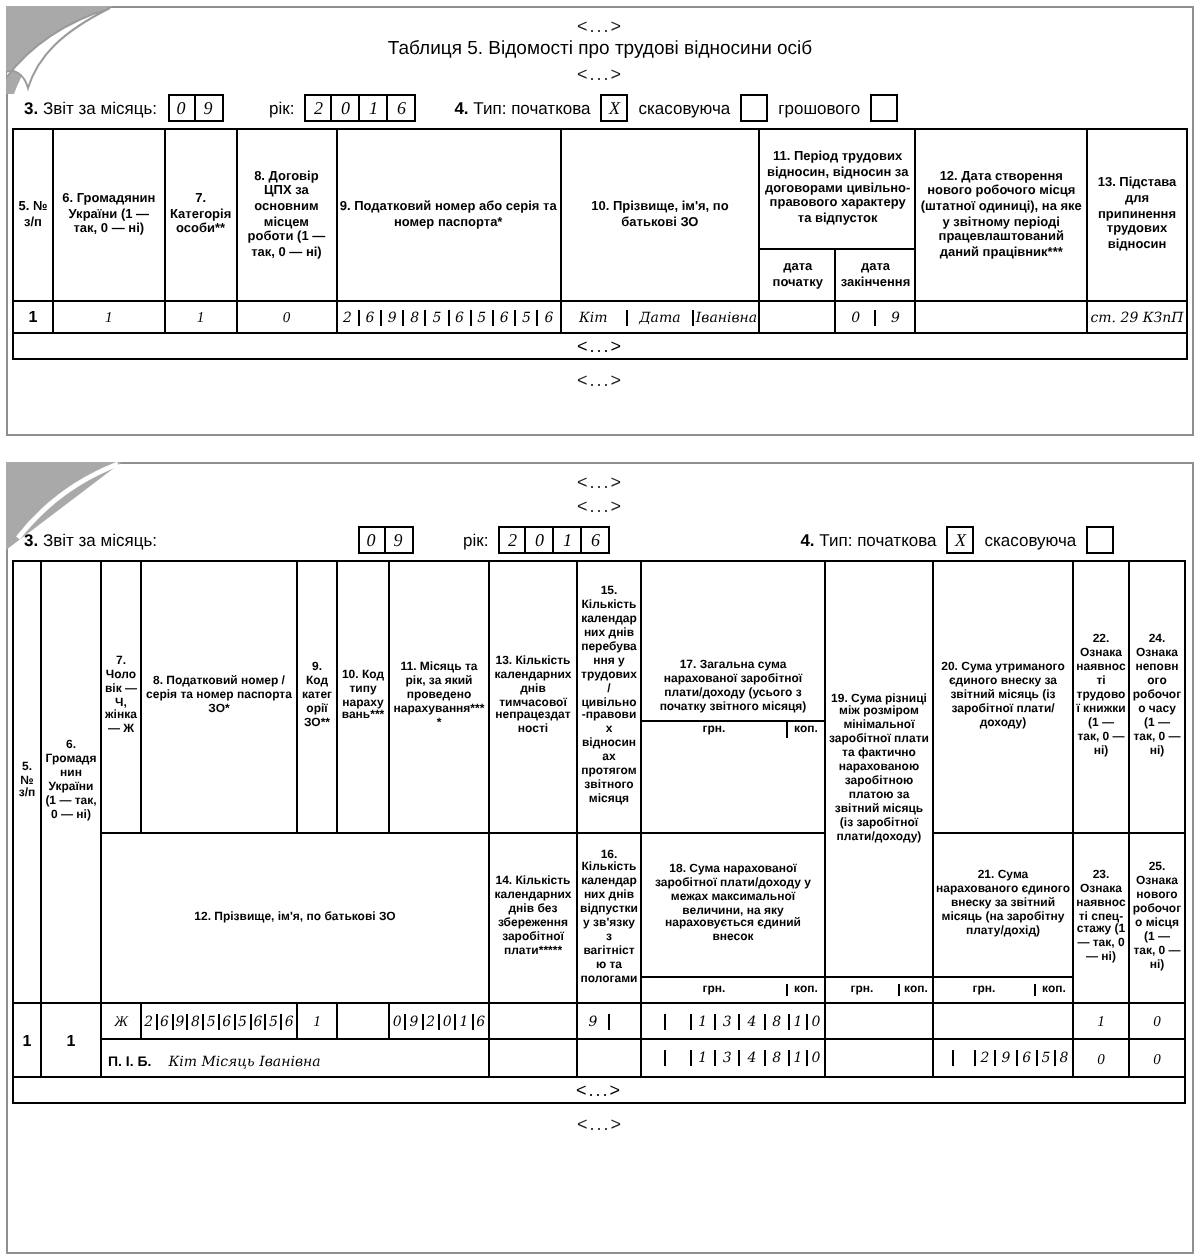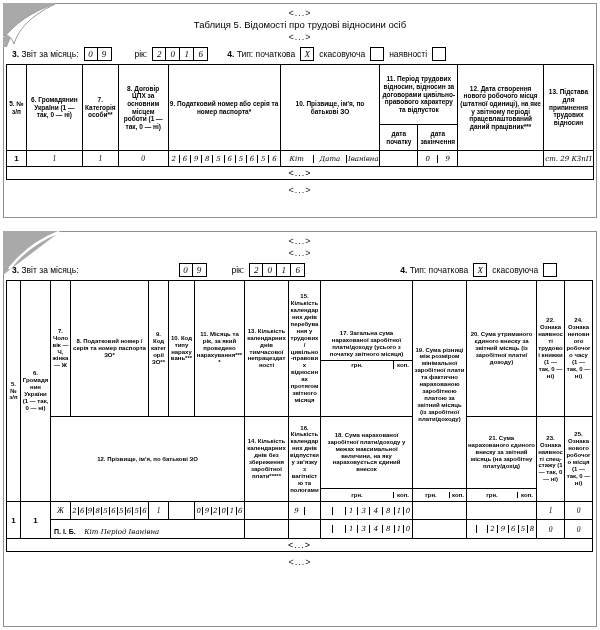--- a/index.html
+++ b/index.html
@@ -77,21 +77,21 @@
     <span class="sp" style="width:14px"></span>
     <span class="fnum">4.</span>&nbsp;
     <span>Тип: початкова</span>
     <span class="fb">
         <span class="fbox">X</span>
       </span>
     <span>скасовуюча</span>
     <span class="fb">
         <span class="fbox"></span>
       </span>
-    <span>наявності</span>
+    <span>грошового</span>
     <span class="fb">
         <span class="fbox"></span>
       </span>
   </div>
 
   <table class="t5">
     <colgroup>
       <col style="width:20px">
         <col style="width:56px">
         <col style="width:36px">
@@ -374,21 +374,21 @@
                 <span class="db"></span>
               </div>
             </div>
       </td>
       <td class="val">1</td>
       <td class="val">0</td>
     </tr>
     <tr style="height:18px">
       <td colspan="5" class="pibcell">
         <span class="piblabel">П. І. Б.</span>
-        <span class="pibname">Кіт Період Іванівна</span>
+        <span class="pibname">Кіт Місяць Іванівна</span>
       </td>
       <td class="p0">
             <div class="cf">
               <span class="db"></span>
               <span class="db"></span>
             </div>
           </td>
       <td class="p0">
             <div class="cf">
               <span class="db"></span>

